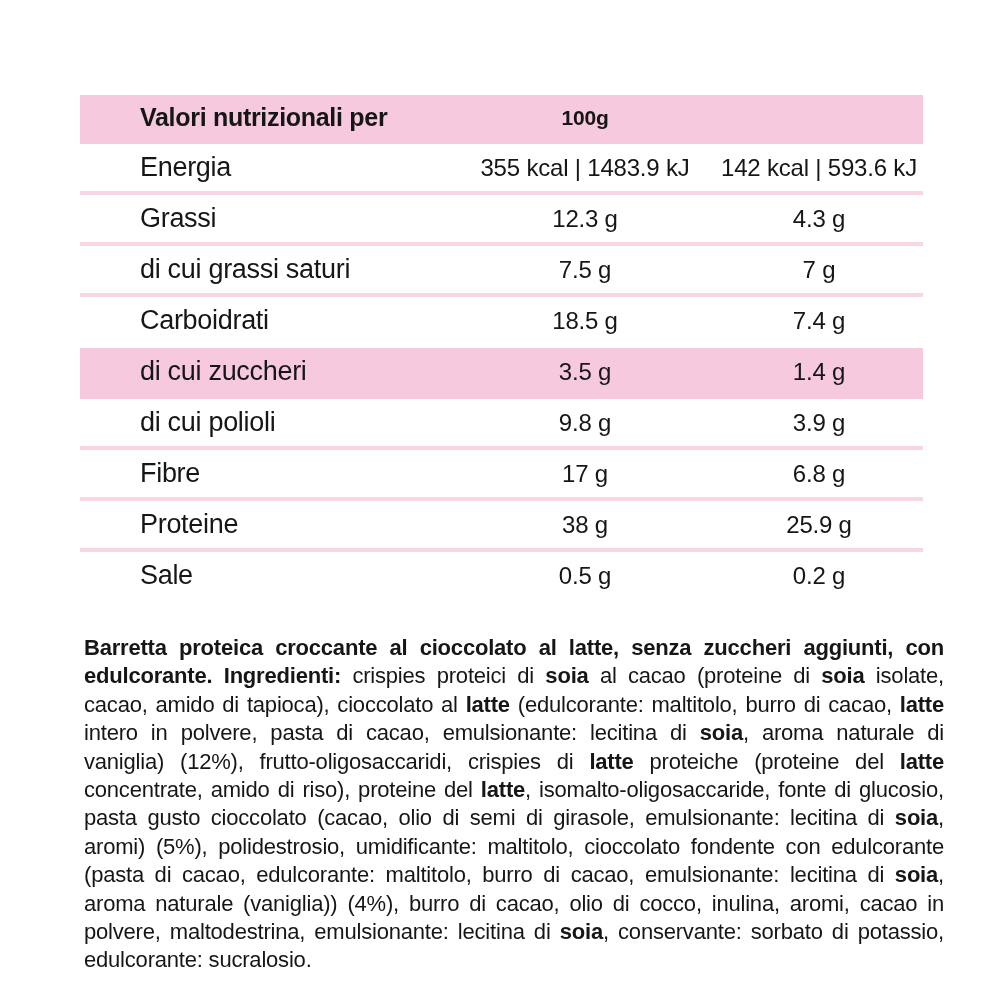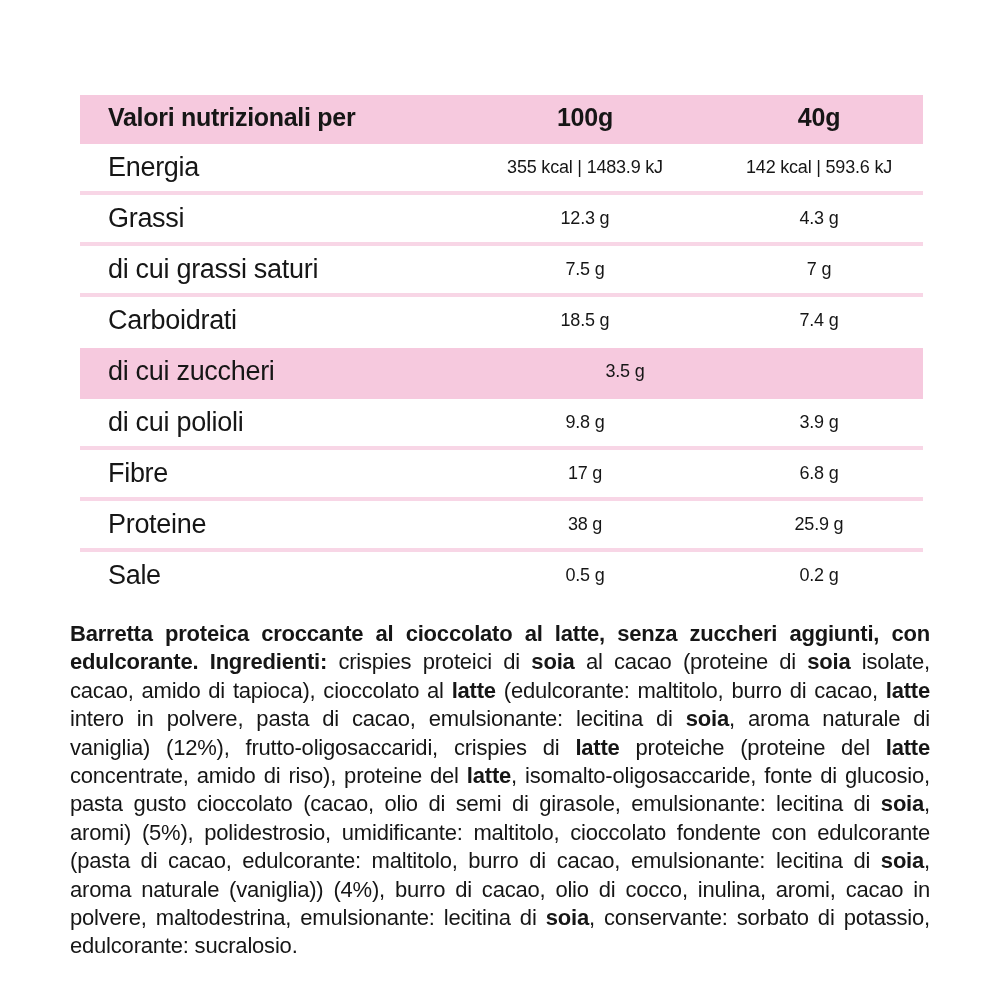--- a/index.html
+++ b/index.html
@@ -28,53 +28,53 @@
     height:47px;
     border-bottom:4px solid transparent;
   }
   .row.sep{border-bottom-color:var(--line);}
   .row.header{
     background:var(--band);
     height:45px;
     border-bottom-color:transparent;
     font-weight:bold;
   }
-  .row.highlight{background:var(--band);gap:40px;}
+  .row.highlight{background:var(--band);}
   .cell{white-space:nowrap;}
   .cell.label{
-    padding-left:28px;
+    padding-left:16px;
     font-size:27px;
     letter-spacing:-0.3px;
+    margin-left:44px;
   }
   .row.header .cell.label{font-size:25px;}
   .cell.val{
     text-align:center;
-    font-size:18px;
+    font-size:24px;
     letter-spacing:-0.2px;
   }
-  .row.header .cell.val{font-size:25px;font-weight:bold;}
+  .row.header .cell.val{font-size:21px;font-weight:bold;}
   .ingredients{
     position:absolute;
     left:70px;top:620px;width:860px;
-    margin:0;
+    margin:14px;
     font-size:22px;
     line-height:28.4px;
     letter-spacing:-0.2px;
     text-align:justify;
   }
   .ingredients b{font-weight:bold;}
 </style>
 </head>
 <body>
 
 <div class="nutrition-table">
   <div class="row header">
     <div class="cell label">Valori nutrizionali per</div>
     <div class="cell val">100g</div>
-    <div class="cell val">40g</div>
   </div>
   <div id="rows">
       <div class="row sep">
         <div class="cell label">Energia</div>
         <div class="cell val">355 kcal | 1483.9 kJ</div>
         <div class="cell val">142 kcal | 593.6 kJ</div>
       </div>
       <div class="row sep">
         <div class="cell label">Grassi</div>
         <div class="cell val">12.3 g</div>
@@ -86,20 +86,21 @@
         <div class="cell val">7 g</div>
       </div>
       <div class="row">
         <div class="cell label">Carboidrati</div>
         <div class="cell val">18.5 g</div>
         <div class="cell val">7.4 g</div>
       </div>
       <div class="row highlight">
         <div class="cell label">di cui zuccheri</div>
         <div class="cell val">3.5 g</div>
+        <div class="cell val">1.4 g</div>
       </div>
       <div class="row sep">
         <div class="cell label">di cui polioli</div>
         <div class="cell val">9.8 g</div>
         <div class="cell val">3.9 g</div>
       </div>
       <div class="row sep">
         <div class="cell label">Fibre</div>
         <div class="cell val">17 g</div>
         <div class="cell val">6.8 g</div>

